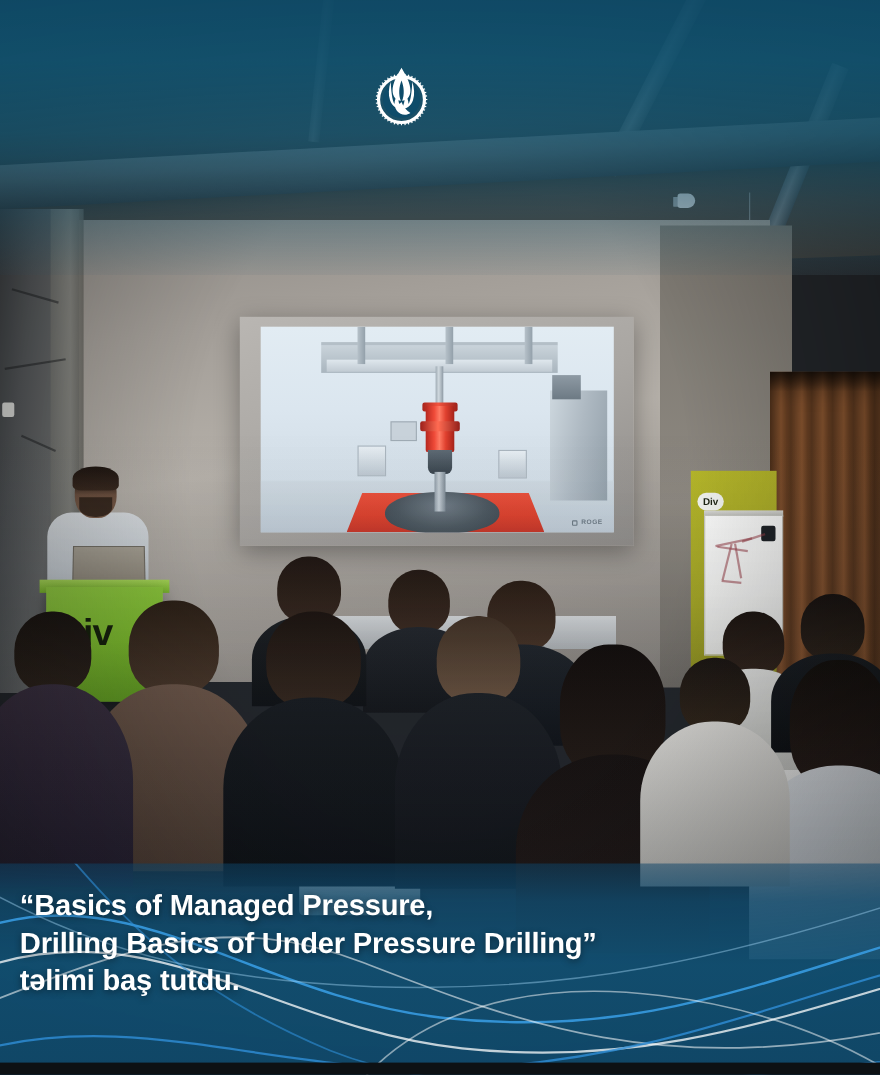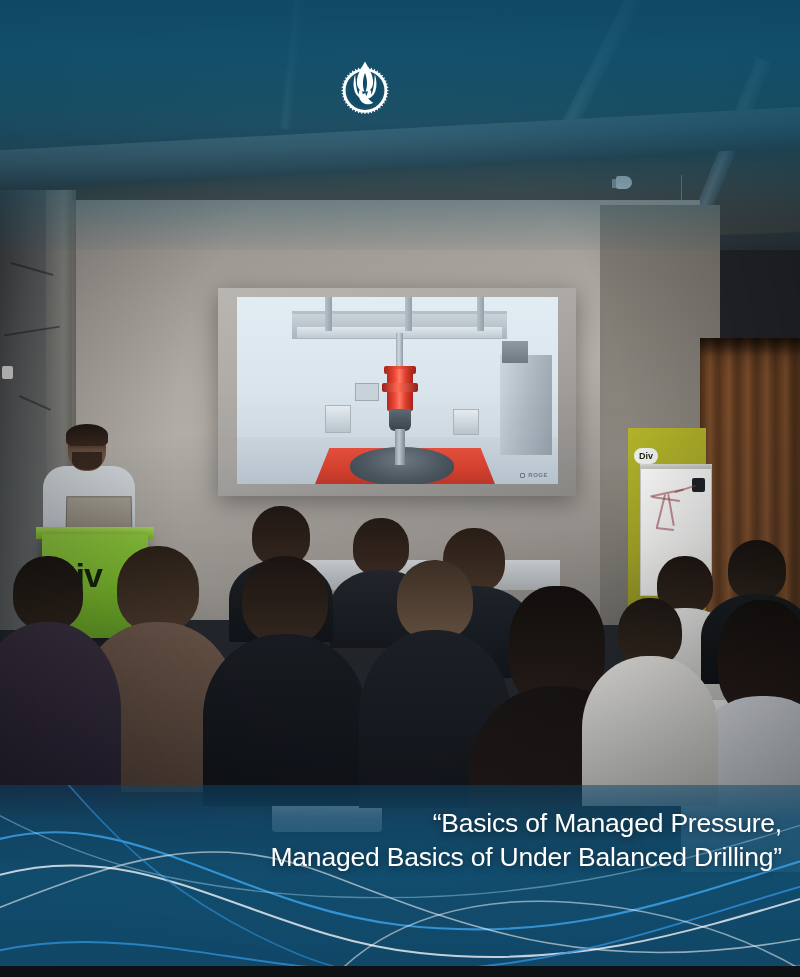--- a/index.html
+++ b/index.html
@@ -354,23 +354,23 @@
     overflow: hidden;
     background: linear-gradient(180deg,
       rgba(14,68,104,.52) 0%,
       rgba(16,76,112,.80) 18%,
       rgba(17,82,118,.90) 48%,
       rgba(16,74,108,.93) 100%);
   }
   .waves { position: absolute; inset: 0; }
   .caption {
     position: absolute; left: 0; right: 0; top: 22px;
-    text-align: right;
+    text-align: left;
     color: #ffffff;
-    font-weight: 400;
+    font-weight: 700;
     font-size: 26.5px;
     line-height: 1.28;
     letter-spacing: -0.2px;
     text-shadow: 0 2px 7px rgba(0,0,0,.45);
     padding: 0 18px;
   }
   .caption .l { display: block; white-space: nowrap; }
   .caption .l2 { font-size: 26.5px; }
   .bottom-bar {
     position:absolute; left: 0; bottom: 0; width: 800px; height: 11px;
@@ -589,18 +589,19 @@
         <path d="M-20 130 C 110 80, 200 40, 330 90 C 470 144, 600 196, 820 150" stroke="#ffffff" stroke-width="1.6" opacity="0.55"></path>
         <path d="M-20 170 C 130 130, 260 196, 430 186 C 590 177, 690 132, 820 96" stroke="#2f8fd8" stroke-width="2" opacity="0.8"></path>
         <path d="M60 -10 C 120 60, 180 120, 300 170 C 410 214, 560 208, 820 178" stroke="#2f8fd8" stroke-width="1.7" opacity="0.6"></path>
         <path d="M-20 20 C 80 76, 180 106, 340 112 C 520 118, 660 86, 820 34" stroke="#9fd2f2" stroke-width="1.3" opacity="0.45"></path>
         <path d="M330 196 C 380 140, 470 104, 600 120 C 700 132, 770 164, 820 196" stroke="#ffffff" stroke-width="1.5" opacity="0.5"></path>
       </g>
     </svg>
 
     <div class="caption">
       <span class="l">“Basics of Managed Pressure,</span>
-      <span class="l l2">Managed Basics of Under Balanced Drilling”</span>
+      <span class="l l2">Drilling Basics of Under Pressure Drilling”</span>
+      <span class="l">təlimi baş tutdu.</span>
     </div>
   </div>
 
   <div class="bottom-bar"></div>
 </div>
 
 </body></html>

